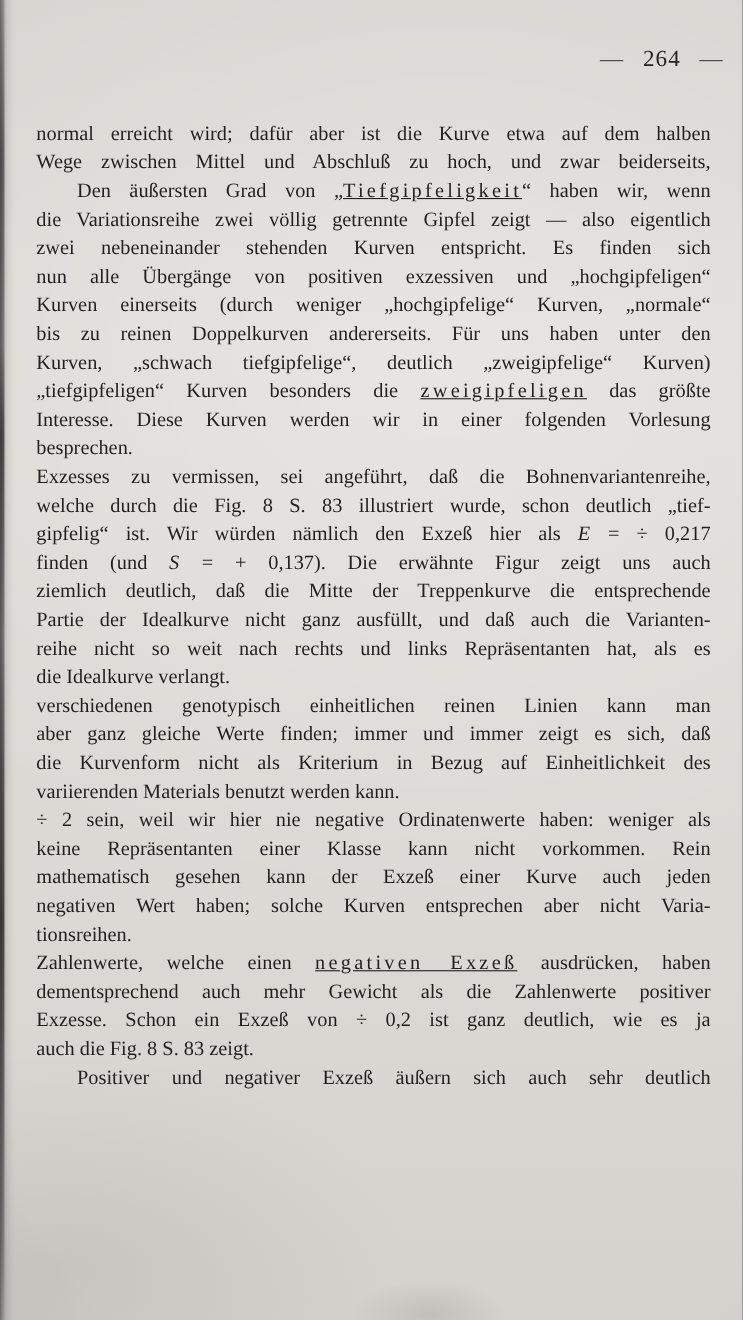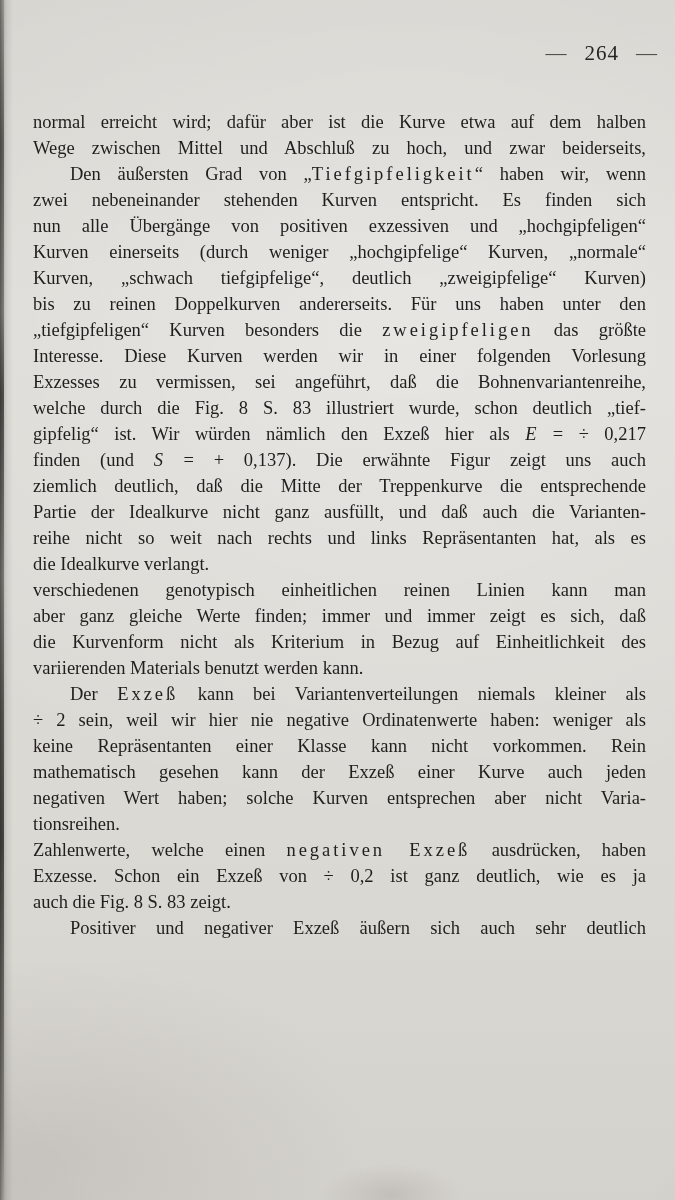--- a/index.html
+++ b/index.html
@@ -49,63 +49,65 @@
     font-size: 18.5px;
     margin-top: 18px;
   }
   .line {
     height: 26px; line-height: 26px;
     text-align: justify; text-align-last: justify;
     white-space: normal; overflow: visible;
   }
   .line.indent { text-indent: 37px; }
   .line.end { text-align-last: left; }
-  .sp { letter-spacing: 0.16em; }
+  .sp { letter-spacing: 0.16em; text-decoration: underline; }
   .it { font-style: italic; letter-spacing: 0.04em; }
 </style>
 </head>
 <body>
 
 <div class="page">
   <div class="vignette"></div>
   <div class="edge-left"></div>
   <div class="edge-left-line"></div>
   <div class="smudge-bottom"></div>
 
   <div class="header">
     <span class="dash">—</span><span class="num">264</span><span class="dash">—</span>
   </div>
 
   <div class="text-block">
       <div class="line"><span>normal erreicht wird; dafür aber ist die Kurve etwa auf dem halben</span></div>
       <div class="line"><span>Wege zwischen Mittel und Abschluß zu hoch, und zwar beiderseits,</span></div>
       <div class="line indent"><span>Den äußersten Grad von „</span><span class="sp">Tiefgipfeligkeit</span><span>“ haben wir, wenn</span></div>
+      <div class="line"><span>die Variationsreihe zwei völlig getrennte Gipfel zeigt — also eigentlich</span></div>
       <div class="line"><span>zwei nebeneinander stehenden Kurven entspricht. Es finden sich</span></div>
       <div class="line"><span>nun alle Übergänge von positiven exzessiven und „hochgipfeligen“</span></div>
       <div class="line"><span>Kurven einerseits (durch weniger „hochgipfelige“ Kurven, „normale“</span></div>
+      <div class="line"><span>bis zu reinen Doppelkurven andererseits. Für uns haben unter den</span></div>
       <div class="line"><span>Kurven, „schwach tiefgipfelige“, deutlich „zweigipfelige“ Kurven)</span></div>
-      <div class="line"><span>bis zu reinen Doppelkurven andererseits. Für uns haben unter den</span></div>
       <div class="line"><span>„tiefgipfeligen“ Kurven besonders die </span><span class="sp">zweigipfeligen</span><span> das größte</span></div>
       <div class="line"><span>Interesse. Diese Kurven werden wir in einer folgenden Vorlesung</span></div>
+      <div class="line end"><span>besprechen.</span></div>
       <div class="line"><span>Exzesses zu vermissen, sei angeführt, daß die Bohnenvariantenreihe,</span></div>
       <div class="line"><span>welche durch die Fig. 8 S. 83 illustriert wurde, schon deutlich „tief-</span></div>
       <div class="line"><span>gipfelig“ ist. Wir würden nämlich den Exzeß hier als </span><span class="it">E</span><span> = ÷ 0,217</span></div>
       <div class="line"><span>finden (und </span><span class="it">S</span><span> = + 0,137). Die erwähnte Figur zeigt uns auch</span></div>
       <div class="line"><span>ziemlich deutlich, daß die Mitte der Treppenkurve die entsprechende</span></div>
       <div class="line"><span>Partie der Idealkurve nicht ganz ausfüllt, und daß auch die Varianten-</span></div>
       <div class="line"><span>reihe nicht so weit nach rechts und links Repräsentanten hat, als es</span></div>
       <div class="line end"><span>die Idealkurve verlangt.</span></div>
       <div class="line"><span>verschiedenen genotypisch einheitlichen reinen Linien kann man</span></div>
       <div class="line"><span>aber ganz gleiche Werte finden; immer und immer zeigt es sich, daß</span></div>
       <div class="line"><span>die Kurvenform nicht als Kriterium in Bezug auf Einheitlichkeit des</span></div>
       <div class="line end"><span>variierenden Materials benutzt werden kann.</span></div>
-      <div class="line indent"><span>Der </span><span class="sp">Exzeß</span><span> kann bei Variantenverteilungen niemals kleiner als</span></div>
       <div class="line"><span>÷ 2 sein, weil wir hier nie negative Ordinatenwerte haben: weniger als</span></div>
       <div class="line"><span>keine Repräsentanten einer Klasse kann nicht vorkommen. Rein</span></div>
       <div class="line"><span>mathematisch gesehen kann der Exzeß einer Kurve auch jeden</span></div>
       <div class="line"><span>negativen Wert haben; solche Kurven entsprechen aber nicht Varia-</span></div>
       <div class="line end"><span>tionsreihen.</span></div>
       <div class="line"><span>Zahlenwerte, welche einen </span><span class="sp">negativen Exzeß</span><span> ausdrücken, haben</span></div>
+      <div class="line"><span>dementsprechend auch mehr Gewicht als die Zahlenwerte positiver</span></div>
       <div class="line"><span>Exzesse. Schon ein Exzeß von ÷ 0,2 ist ganz deutlich, wie es ja</span></div>
       <div class="line end"><span>auch die Fig. 8 S. 83 zeigt.</span></div>
       <div class="line indent"><span>Positiver und negativer Exzeß äußern sich auch sehr deutlich</span></div>
     </div>
 </div>
 
 </body></html>

